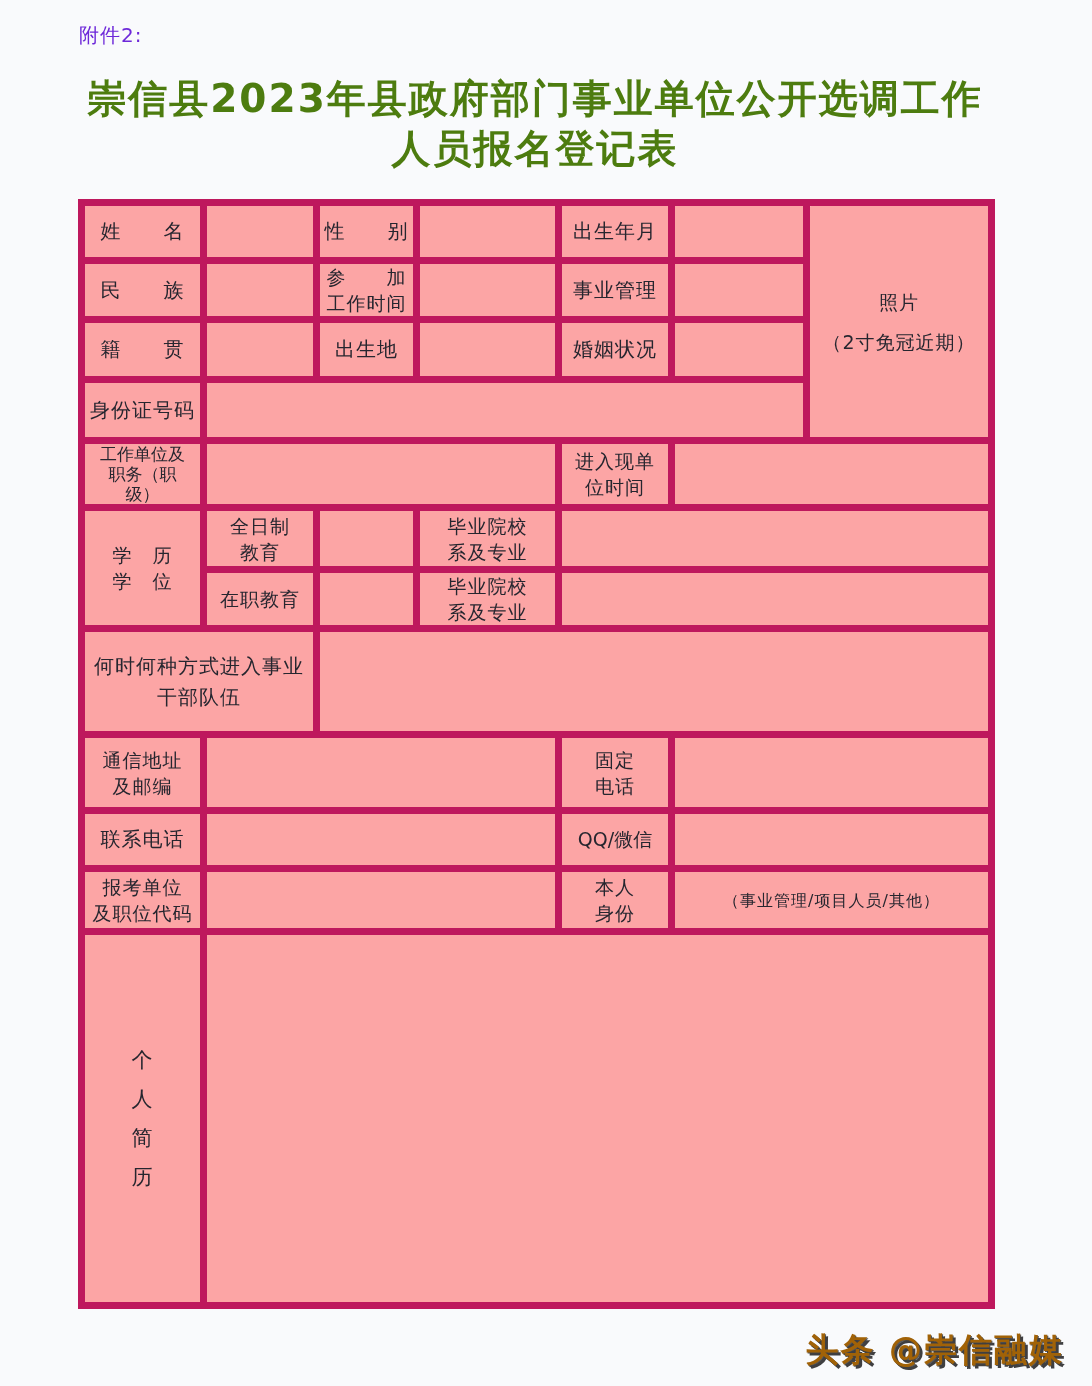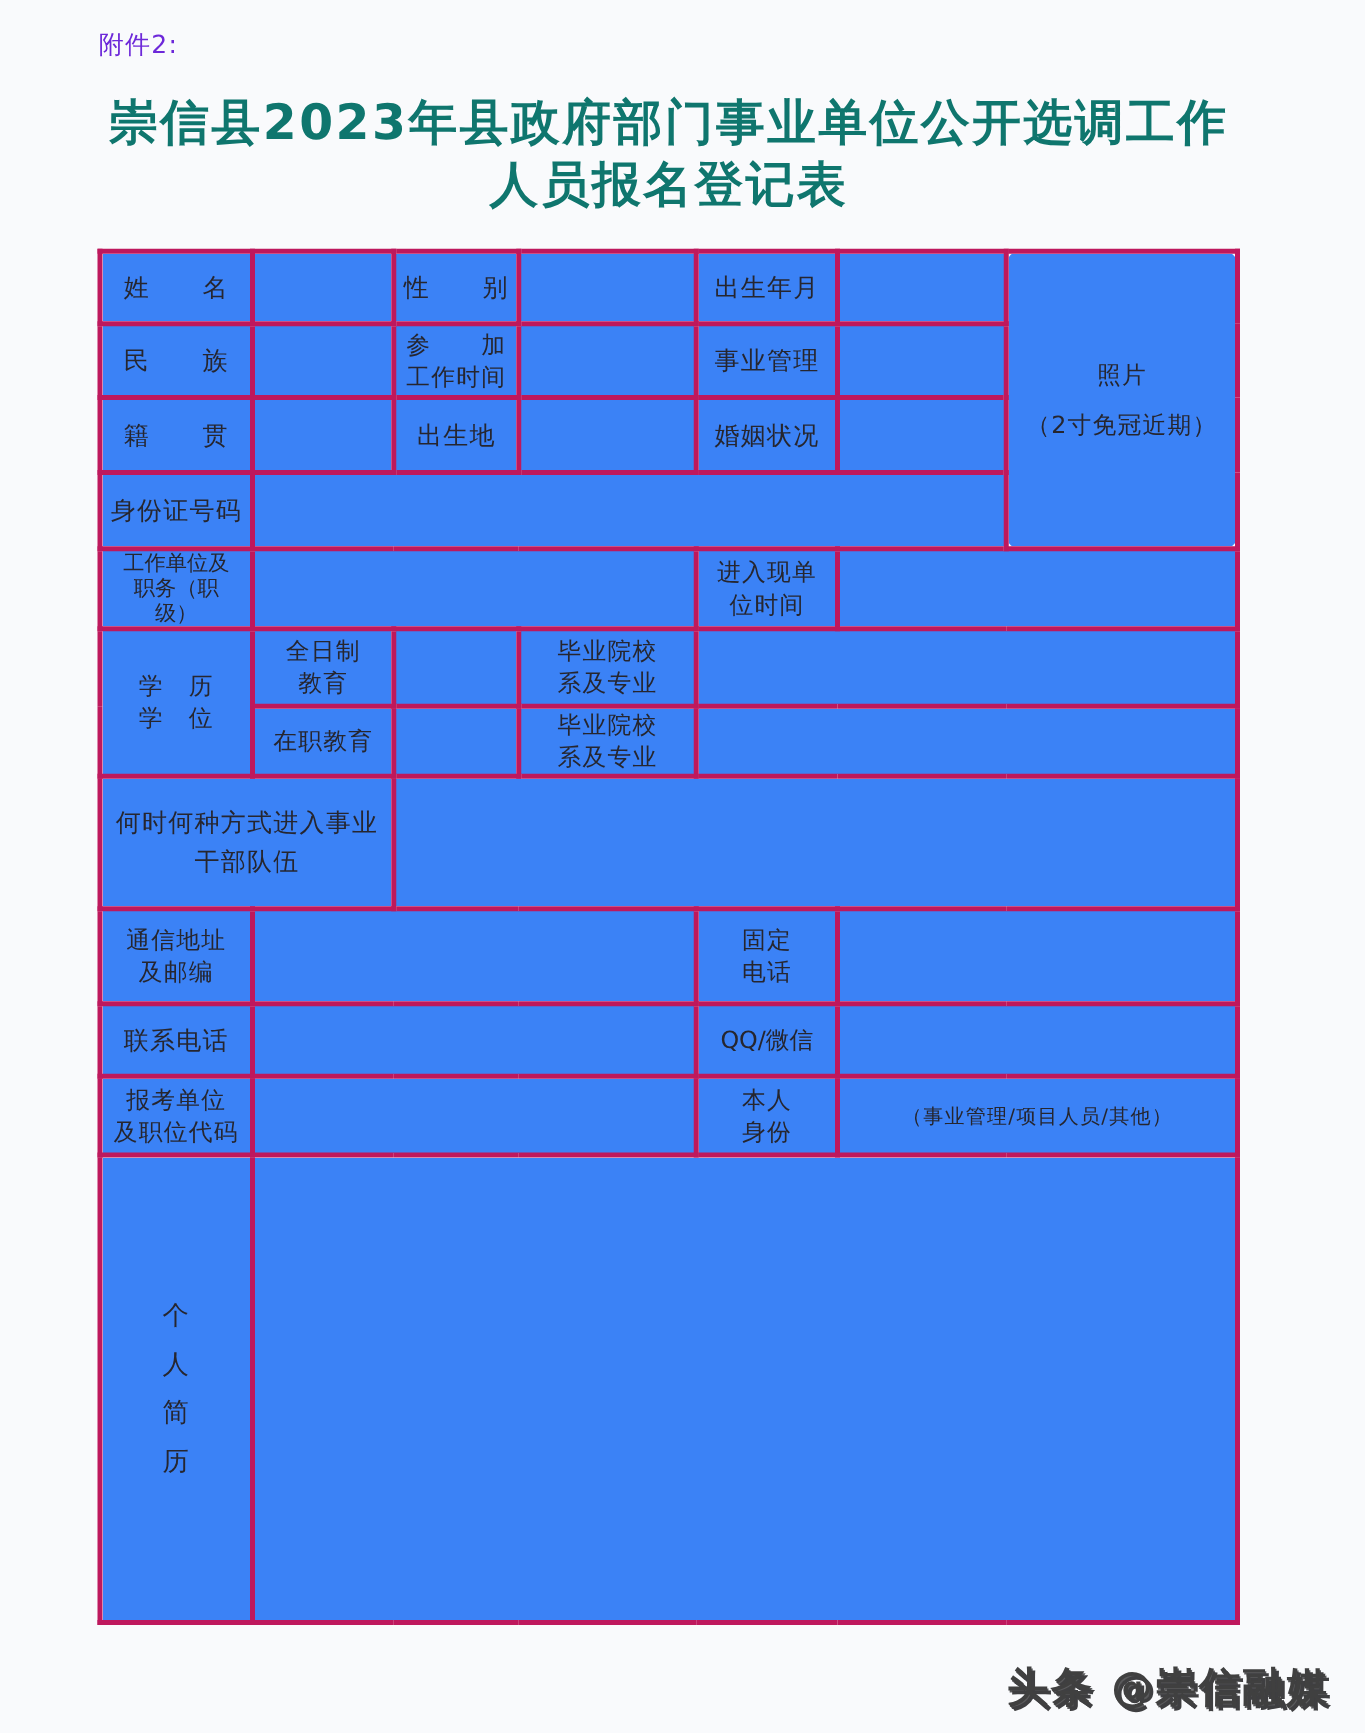--- a/index.html
+++ b/index.html
@@ -11,31 +11,31 @@
     position:relative;
     overflow:hidden;
   }
   .page{position:absolute;inset:0;background:#f9fafc;}
   .attachment{
     position:absolute;left:79px;top:22px;
     font-size:20px;letter-spacing:1px;color:#6d28d9;
   }
   .title{
     position:absolute;left:0;top:74px;width:1070px;
-    text-align:center;font-weight:bold;color:#0f766e;
+    text-align:center;font-weight:bold;color:#4d7c0f;
     font-size:39px;line-height:50px;letter-spacing:2px;
   }
   table.form{
     position:absolute;left:78px;top:199px;
     border-collapse:collapse;table-layout:fixed;
     width:910px;
   }
   td{
-    border:4px solid #be185d;
-    background:#3b82f6;
+    border:7px solid #be185d;
+    background:#fca5a5;
     text-align:center;vertical-align:middle;
     font-size:20px;line-height:27px;
     letter-spacing:1px;
     color:#26262f;
     padding:0 3px;
     white-space:pre-line;
     overflow:hidden;
   }
   tr.r1{height:58px}
   tr.r2{height:59px}
@@ -52,21 +52,21 @@
   td.photo-cell{font-size:19px;line-height:40px;letter-spacing:1px;border-radius:11px;}
   td.work-unit{font-size:17px;line-height:20px;letter-spacing:0;}
   td.two-line{font-size:19px;line-height:26px;margin-top:34px;}
   td.entry-method{font-size:20px;line-height:31px;margin-top:44px;}
   td.options{font-size:16px;letter-spacing:1px;}
   td.resume-label{font-size:21px;line-height:39px;}
   td.qq{letter-spacing:0;font-size:19px;}
   .watermark{
     position:absolute;right:28px;top:1328px;
     font-size:33px;font-weight:bold;letter-spacing:2px;
-    color:#404040;
+    color:#a16207;
     text-shadow:3px 3px 0 #3f3f41, 1px 1px 0 #5a5a5c;
   }
 </style>
 </head>
 <body>
 
 <div class="page">
 
   <div class="attachment">附件2:</div>
 

